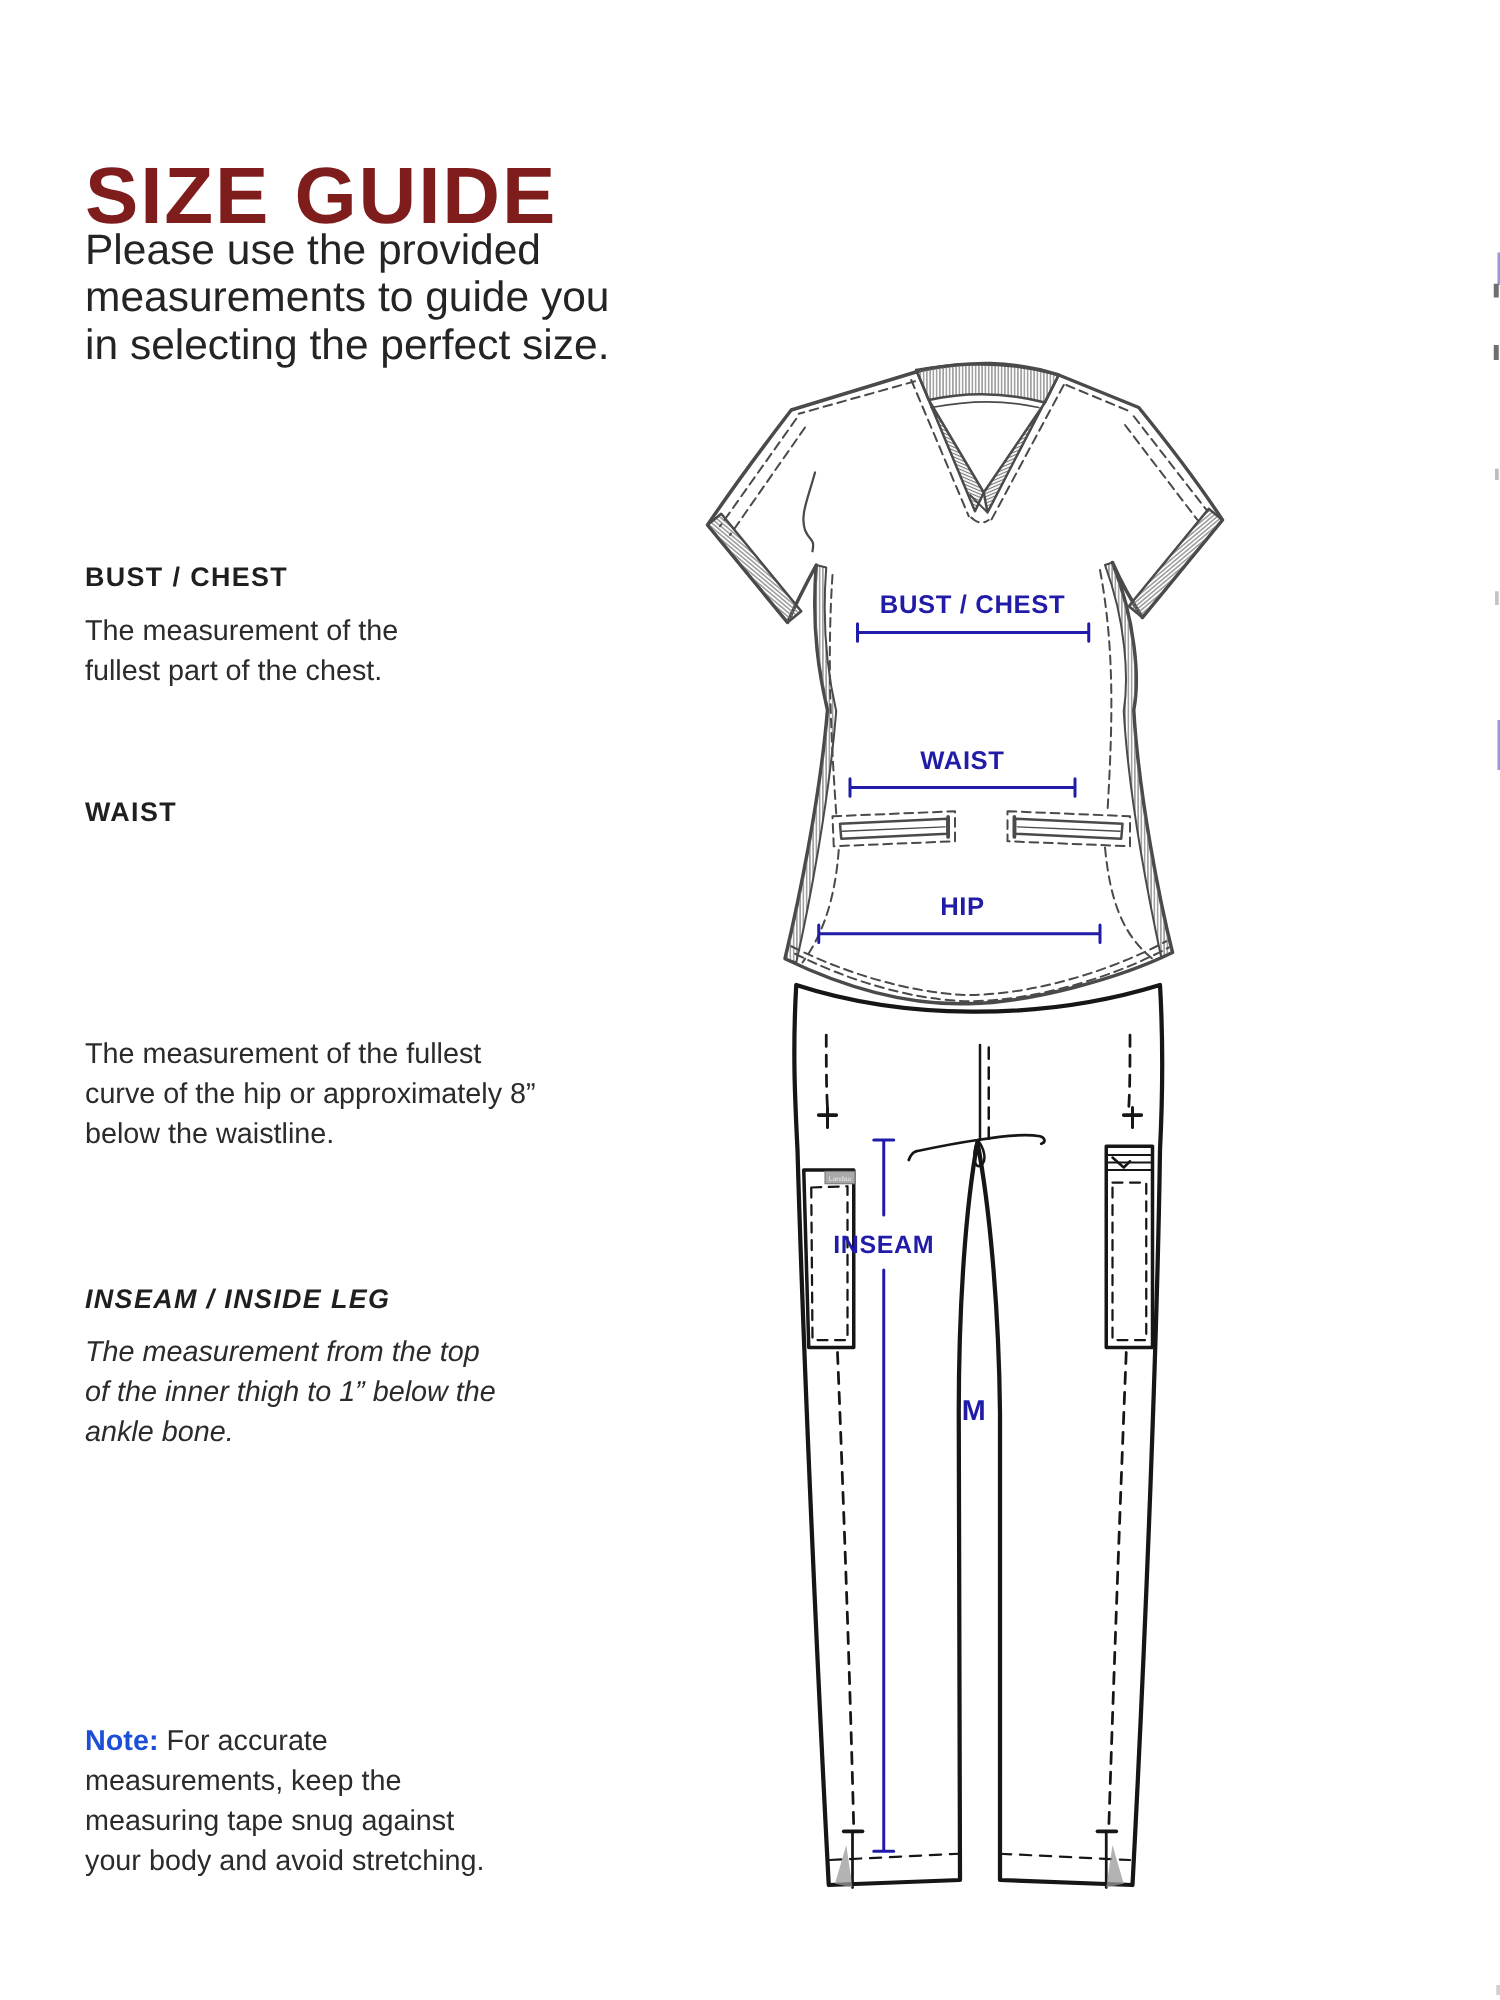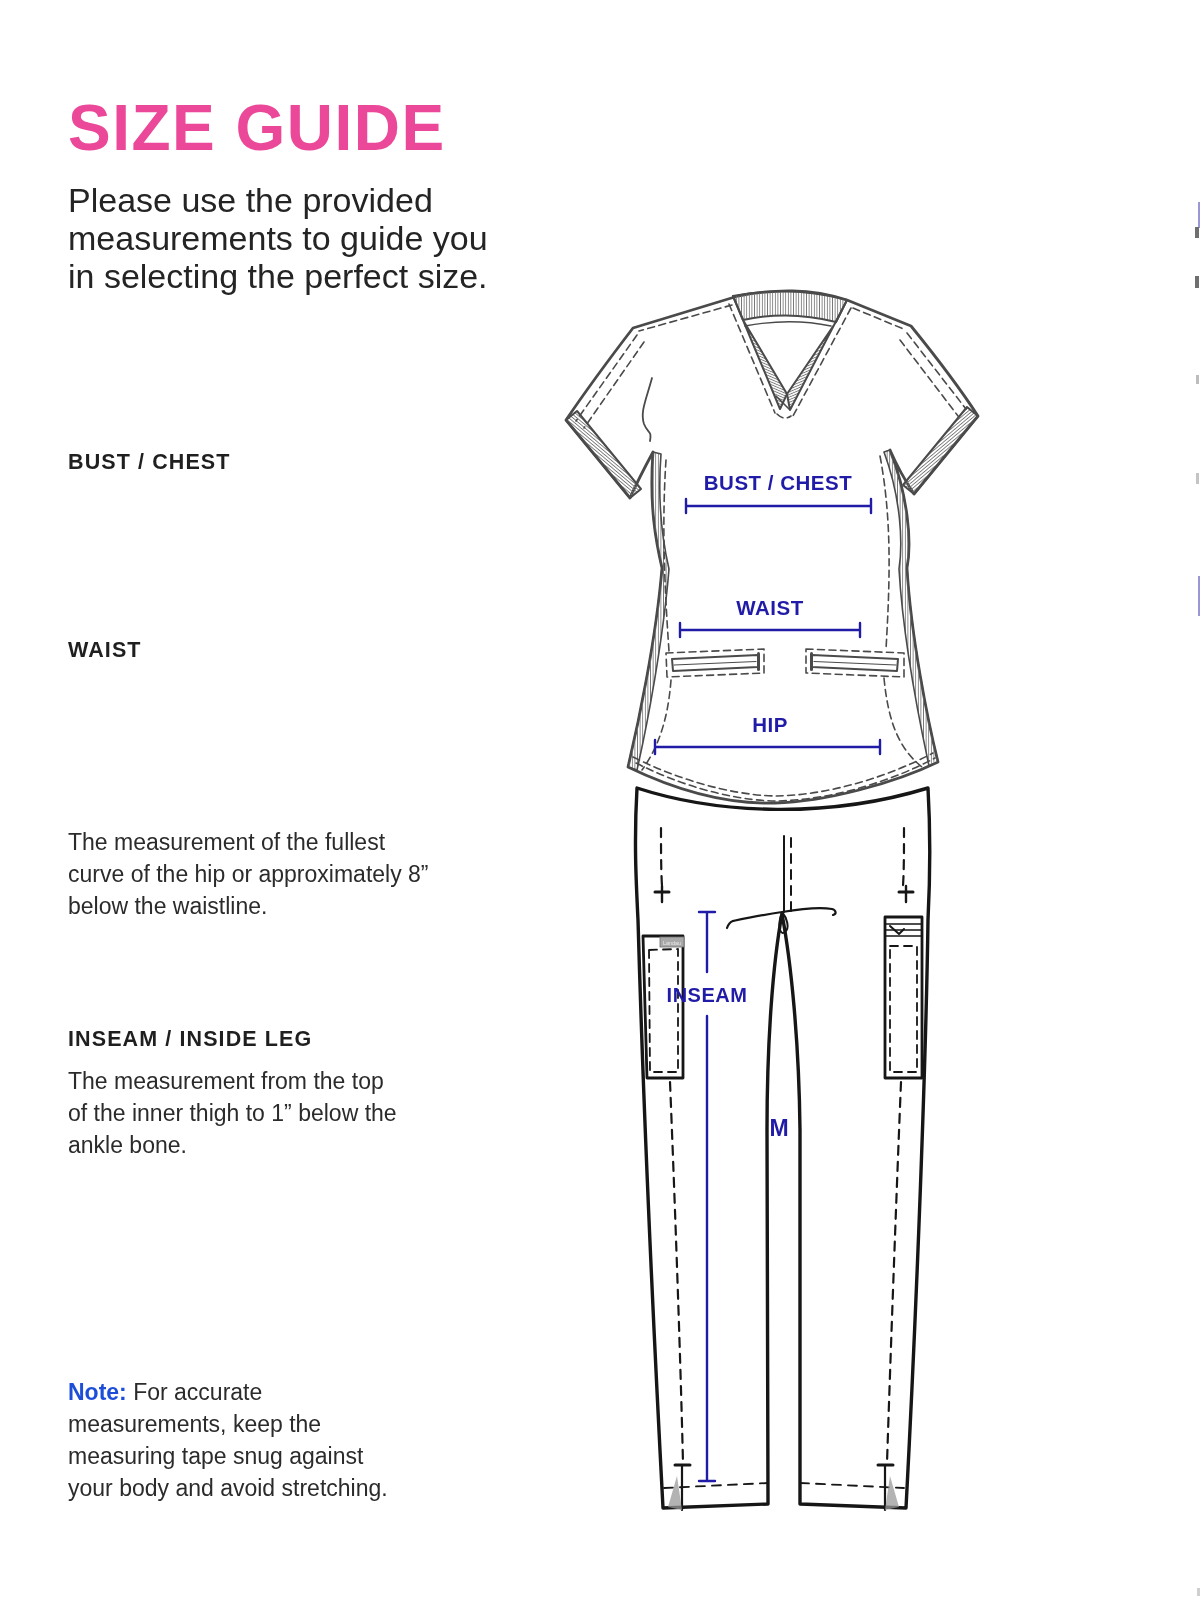--- a/index.html
+++ b/index.html
@@ -1,32 +1,32 @@
 <!DOCTYPE html>
 <html style="--annot: #211CA8;"><head>
 <meta charset="utf-8">
 <style>
   html,body{margin:0;padding:0;}
   body{
     width:1200px;height:1600px;position:relative;background:#ffffff;
     font-family:"Liberation Sans", sans-serif;color:#232323;overflow:hidden;
   }
   .page-title{
-    position:absolute;left:68px;top:52px;
-    font-size:64px;font-weight:700;letter-spacing:1.5px;color:#ec4899;line-height:1.05;
+    position:absolute;left:68px;top:80px;
+    font-size:64px;font-weight:700;letter-spacing:1.5px;color:#7f1d1d;line-height:1.05;
   }
   .intro{
     position:absolute;left:68px;top:181px;width:452px;
     font-size:34px;line-height:38px;color:#242424;
   }
   .section{position:absolute;left:68px;}
   .sec-1{top:450px;width:300px;}
   .sec-2{top:638px;width:312px;}
   .sec-3{top:826px;width:378px;}
-  .sec-4{top:1027px;width:332px;}
+  .sec-4{top:1027px;width:332px;font-style:italic;}
   .section h3{
     margin:0 0 13px 0;font-size:21.5px;font-weight:700;letter-spacing:1.1px;color:#1f1f1f;
   }
   .section p{margin:0;font-size:23px;line-height:32px;color:#2b2b2b;}
   .note{
     position:absolute;left:68px;top:1376px;width:340px;
     font-size:23px;line-height:32px;color:#2b2b2b;
   }
   .note b{font-weight:700;color:#1d4ed8;}
   .diagram-wrap{position:absolute;left:540px;top:280px;width:460px;height:1250px;}
@@ -39,20 +39,21 @@
 </style>
 </head>
 <body>
 
 <h1 class="page-title">SIZE GUIDE</h1>
 
 <div class="intro">Please use the provided measurements to guide you in selecting the perfect size.</div>
 
 <div class="section sec-1">
   <h3>BUST / CHEST</h3>
+  <p>The measurement of the fullest part of the chest.</p>
 </div>
 
 <div class="section sec-2">
   <h3>WAIST</h3>
 </div>
 
 <div class="section sec-3">
   <p>The measurement of the fullest curve of the hip or approximately 8” below the waistline.</p>
 </div>
 

